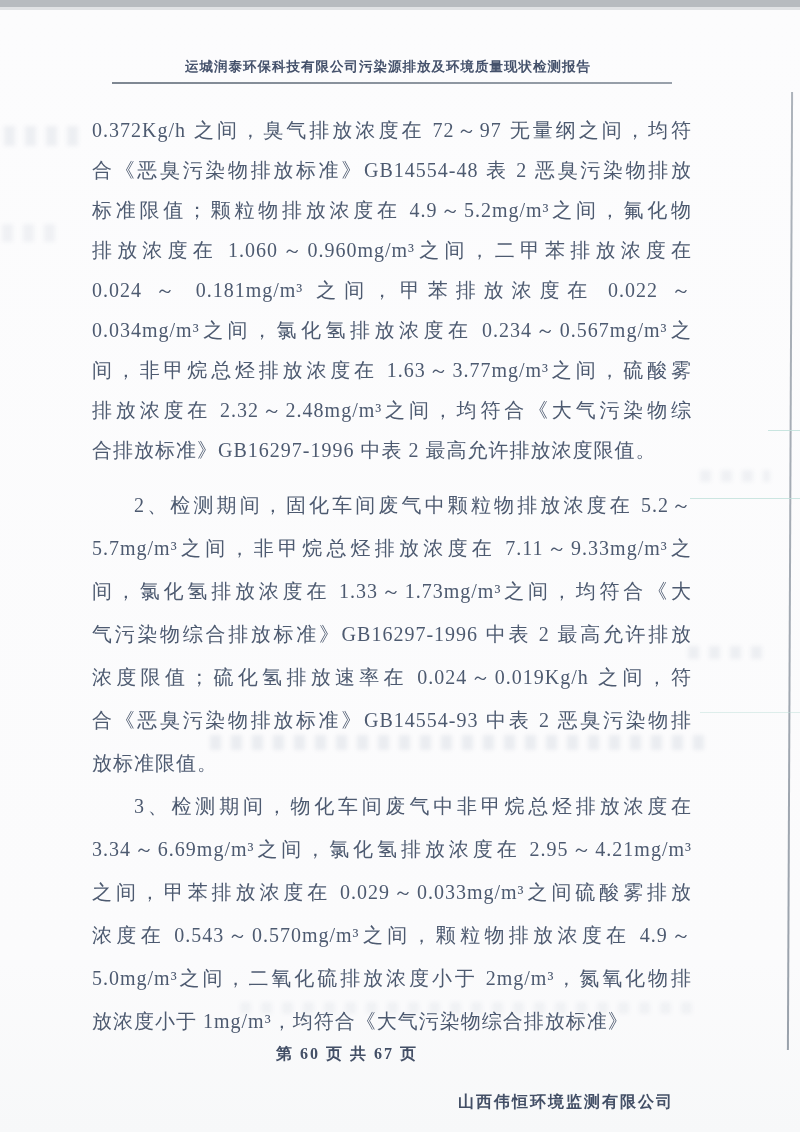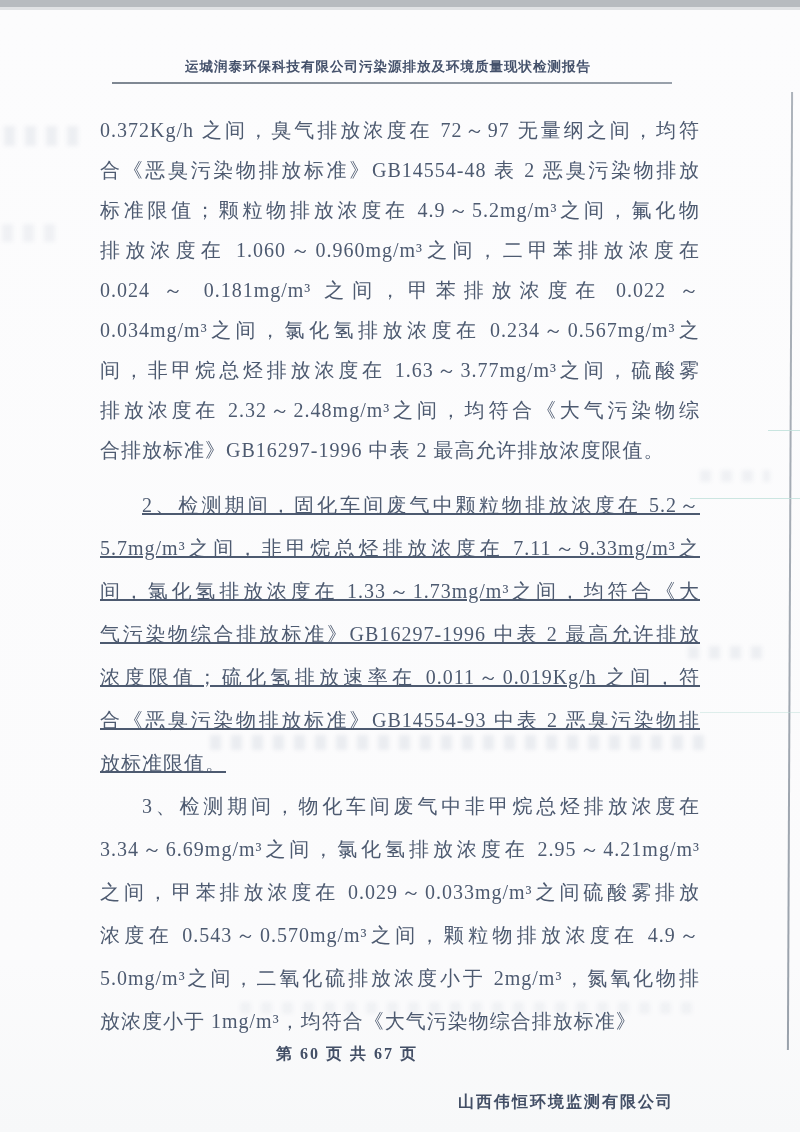--- a/index.html
+++ b/index.html
@@ -47,35 +47,35 @@
     font-size: 13.5px; font-weight: 600; letter-spacing: 1px;
     color: #44516b;
   }
   .header-rule {
     position: absolute; top: 82px; left: 112px; width: 560px; height: 2px;
     background: linear-gradient(90deg, #7e8792, #99a1ab);
   }
 
   
   .doc-body {
-    position: absolute; top: 110px; left: 100px; width: 600px;
+    position: absolute; top: 110px; left: 92px; width: 600px;
     color: #4d5a70;
     font-size: 20px;
     letter-spacing: 1px;
   }
   .line {
     height: 40px; line-height: 40px;
     overflow: hidden;
     text-align: justify;
     text-align-last: justify;
     white-space: normal;
   }
   .para-2 .line, .para-3 .line { height: 43px; line-height: 43px; }
   .para .line:last-child { text-align-last: left; }
-  .para-2 { margin-top: 14px; text-decoration: underline; }
+  .para-2 { margin-top: 14px; }
   .line.indent { padding-left: 42px; }
 
   
   .footer-page, .footer-company {
     position: absolute; top: 1044px;
     font-size: 16px; font-weight: 600; letter-spacing: 2px;
     color: #434f66;
   }
   .footer-page { left: 276px; }
   .footer-company { left: 458px; margin-top: 48px; }
@@ -113,21 +113,21 @@
       <div class="line">间，非甲烷总烃排放浓度在 1.63～3.77mg/m³之间，硫酸雾</div>
       <div class="line">排放浓度在 2.32～2.48mg/m³之间，均符合《大气污染物综</div>
       <div class="line">合排放标准》GB16297-1996 中表 2 最高允许排放浓度限值。</div>
     </div>
 
     <div class="para para-2">
       <div class="line indent">2、检测期间，固化车间废气中颗粒物排放浓度在 5.2～</div>
       <div class="line">5.7mg/m³之间，非甲烷总烃排放浓度在 7.11～9.33mg/m³之</div>
       <div class="line">间，氯化氢排放浓度在 1.33～1.73mg/m³之间，均符合《大</div>
       <div class="line">气污染物综合排放标准》GB16297-1996 中表 2 最高允许排放</div>
-      <div class="line">浓度限值；硫化氢排放速率在 0.011～0.019Kg/h 之间，符</div>
+      <div class="line">浓度限值；硫化氢排放速率在 0.024～0.019Kg/h 之间，符</div>
       <div class="line">合《恶臭污染物排放标准》GB14554-93 中表 2 恶臭污染物排</div>
       <div class="line">放标准限值。</div>
     </div>
 
     <div class="para para-3">
       <div class="line indent">3、检测期间，物化车间废气中非甲烷总烃排放浓度在</div>
       <div class="line">3.34～6.69mg/m³之间，氯化氢排放浓度在 2.95～4.21mg/m³</div>
       <div class="line">之间，甲苯排放浓度在 0.029～0.033mg/m³之间硫酸雾排放</div>
       <div class="line">浓度在 0.543～0.570mg/m³之间，颗粒物排放浓度在 4.9～</div>
       <div class="line">5.0mg/m³之间，二氧化硫排放浓度小于 2mg/m³，氮氧化物排</div>

